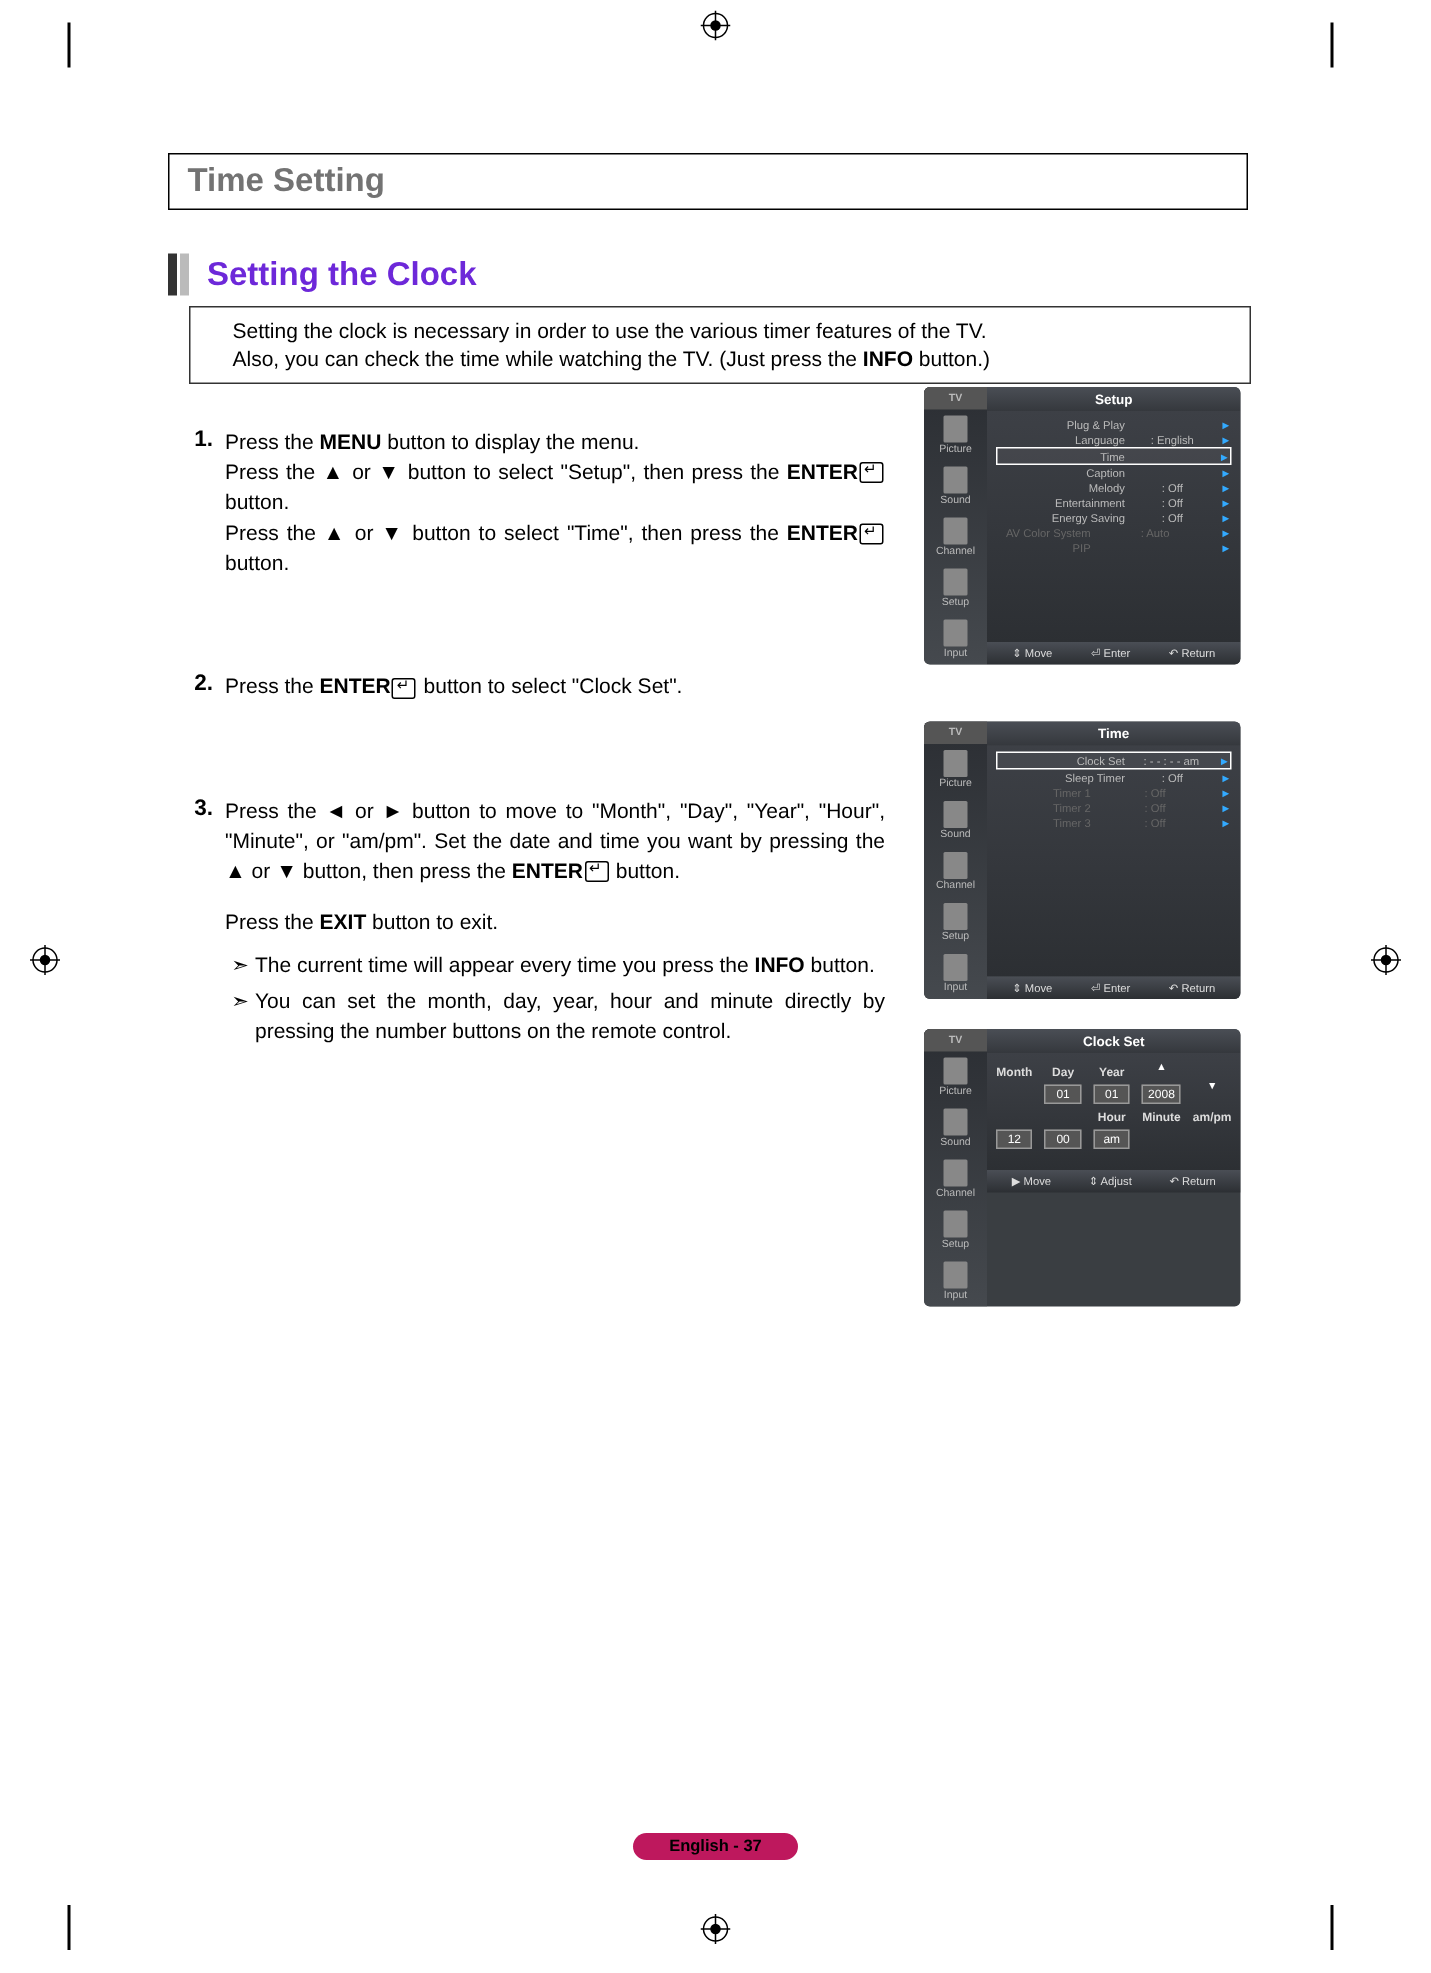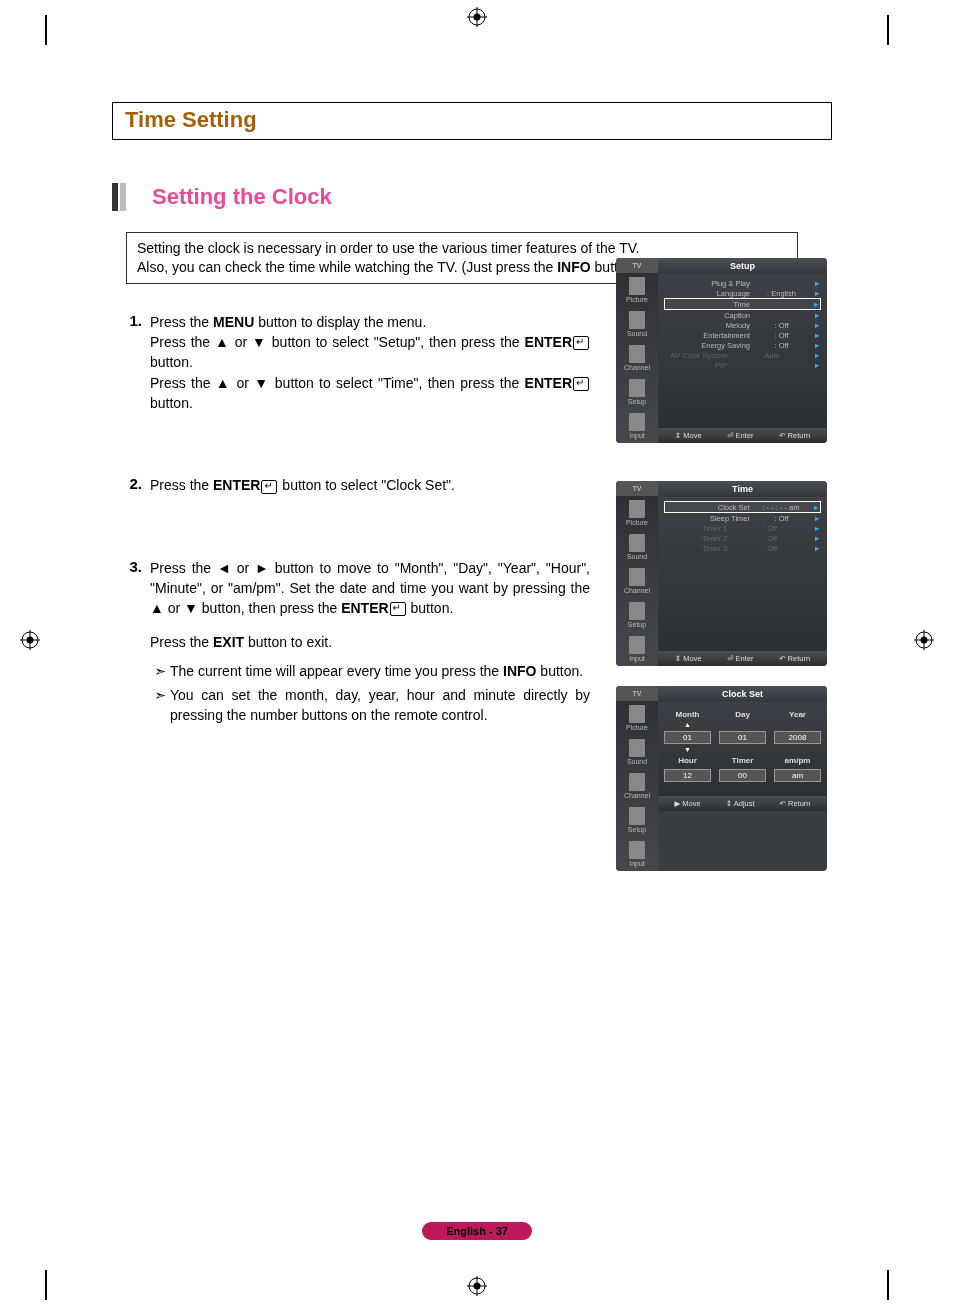--- a/index.html
+++ b/index.html
@@ -5,26 +5,26 @@
 body { margin:0; font-family: Arial, Helvetica, sans-serif; background:#fff; color:#000; }
 .page { width:954px; height:1315px; position:relative; margin:0 auto; background:#fff; }
 .crop-top { position:absolute; top:15px; left:45px; width:2px; height:30px; background:#000; }
 .crop-top2 { position:absolute; top:15px; right:65px; width:2px; height:30px; background:#000; }
 .crop-bot { position:absolute; bottom:15px; left:45px; width:2px; height:30px; background:#000; }
 .crop-bot2 { position:absolute; bottom:15px; right:65px; width:2px; height:30px; background:#000; }
 .regmark { width:20px; height:20px; position:absolute; }
 .regmark svg { width:100%; height:100%; }
 .content { position:absolute; left:112px; top:102px; width:720px; }
 .headerbox { border:1.5px solid #000; padding:4px 12px 6px; }
-.headerbox h1 { margin:0; font-size:22px; color:#a16207; font-weight:bold; }
+.headerbox h1 { margin:0; font-size:22px; color:#737373; font-weight:bold; }
 .section-title { margin-top:28px; display:flex; align-items:center; }
 .bar-dark { width:6px; height:28px; background:#333; margin-right:2px; }
 .bar-light { width:6px; height:28px; background:#bbb; margin-right:10px; }
-.section-title h2 { margin:16px; font-size:22px; color:#ec4899; font-weight:bold;text-align:center; }
-.intro-box { border:1px solid #333; padding:6px 10px; margin-top:6px; margin-left:14px; width:650px; font-size:14px; line-height:1.35; }
+.section-title h2 { margin:2px; font-size:22px; color:#6d28d9; font-weight:bold;text-align:center; }
+.intro-box { border:1px solid #333; padding:6px 28px; margin-top:6px; margin-left:14px; width:650px; font-size:14px; line-height:1.35; }
 .steps { margin-top:28px; }
 .step { display:flex; margin-bottom:62px; align-items:flex-start; }
 .step:last-child { margin-bottom:0; }
 .step-num { width:30px; flex-shrink:0; font-weight:bold; font-size:15px; text-align:right; padding-right:8px; }
 .step-body { flex:1 1 auto; font-size:14px; line-height:1.45; max-width:455px; text-align:justify; }
 .step-body.narrow { max-width:440px; }
 .enter-icon { display:inline-block; width:14px; height:12px; border:1.5px solid #000; border-radius:2px; vertical-align:middle; position:relative; margin:0 1px; }
 .enter-icon::after { content:"↵"; font-size:10px; position:absolute; top:-2px; left:2px; }
 .bullets { margin-top:8px; }
 .bullet { display:flex; margin-top:4px; }
@@ -44,21 +44,21 @@
 .osd-body { flex:1; padding:4px 6px 8px; background:linear-gradient(to bottom,#3d4046,#2c2f33); min-height:80px; }
 .osd-row { display:flex; font-size:7.5px; padding:0.5px 0; color:#bbb; }
 .osd-row.hl { border:1px solid #fff; background:rgba(255,255,255,0.05); }
 .osd-row.dim { color:#666;gap:20px; }
 .osd-row .l { flex:1.2; text-align:right; padding-left:2px; }
 .osd-row .v { flex:0.9; text-align:center; }
 .osd-row .a { width:8px; text-align:right; color:#3af; }
 .osd-foot { background:linear-gradient(to bottom,#4a4e55,#2c2f33); padding:3px 4px; display:flex; justify-content:space-around; font-size:7.5px; color:#ddd; }
 .osd-foot span { white-space:nowrap; }
 .clock-body { padding:8px 6px 14px; background:linear-gradient(to bottom,#3d4046,#2c2f33); }
-.clock-grid { display:grid; grid-template-columns:repeat(3,1fr); gap:4px 8px; font-size:8px; text-align:center; color:#fff; }
+.clock-grid { display:grid; grid-template-columns:repeat(5,1fr); gap:4px 8px; font-size:8px; text-align:center; color:#fff; }
 .clock-grid .lbl { color:#ddd; font-weight:bold; }
 .clock-grid .fld { background:#555; border:1px solid #999; padding:1px 0; font-size:8px; }
 .triangle { font-size:7px; color:#fff; line-height:4px; }
 .page-foot { position:absolute; bottom:75px; width:100%; text-align:center; }
 .page-foot .pill { display:inline-block; background:#be185d; border-radius:10px; padding:3px 24px; font-size:11px; font-weight:bold; }
 .footer-info { position:absolute; bottom:15px; left:60px; right:60px; display:flex; justify-content:space-between; font-size:12px; font-family:"Times New Roman", serif; color:#333; }
 b { font-weight:bold; }
 </style>
 </head>
 <body>
@@ -268,21 +268,21 @@
                 <div class="triangle">▲</div>
                 <div></div>
                 <div></div>
                 <div class="fld">01</div>
                 <div class="fld">01</div>
                 <div class="fld">2008</div>
                 <div class="triangle">▼</div>
                 <div></div>
                 <div></div>
                 <div class="lbl">Hour</div>
-                <div class="lbl">Timer</div>
+                <div class="lbl">Minute</div>
                 <div class="lbl">am/pm</div>
                 <div class="fld">12</div>
                 <div class="fld">00</div>
                 <div class="fld">am</div>
               </div>
             </div>
             <div class="osd-foot">
               <span>▶ Move</span>
               <span>⇕ Adjust</span>
               <span>↶ Return</span>

